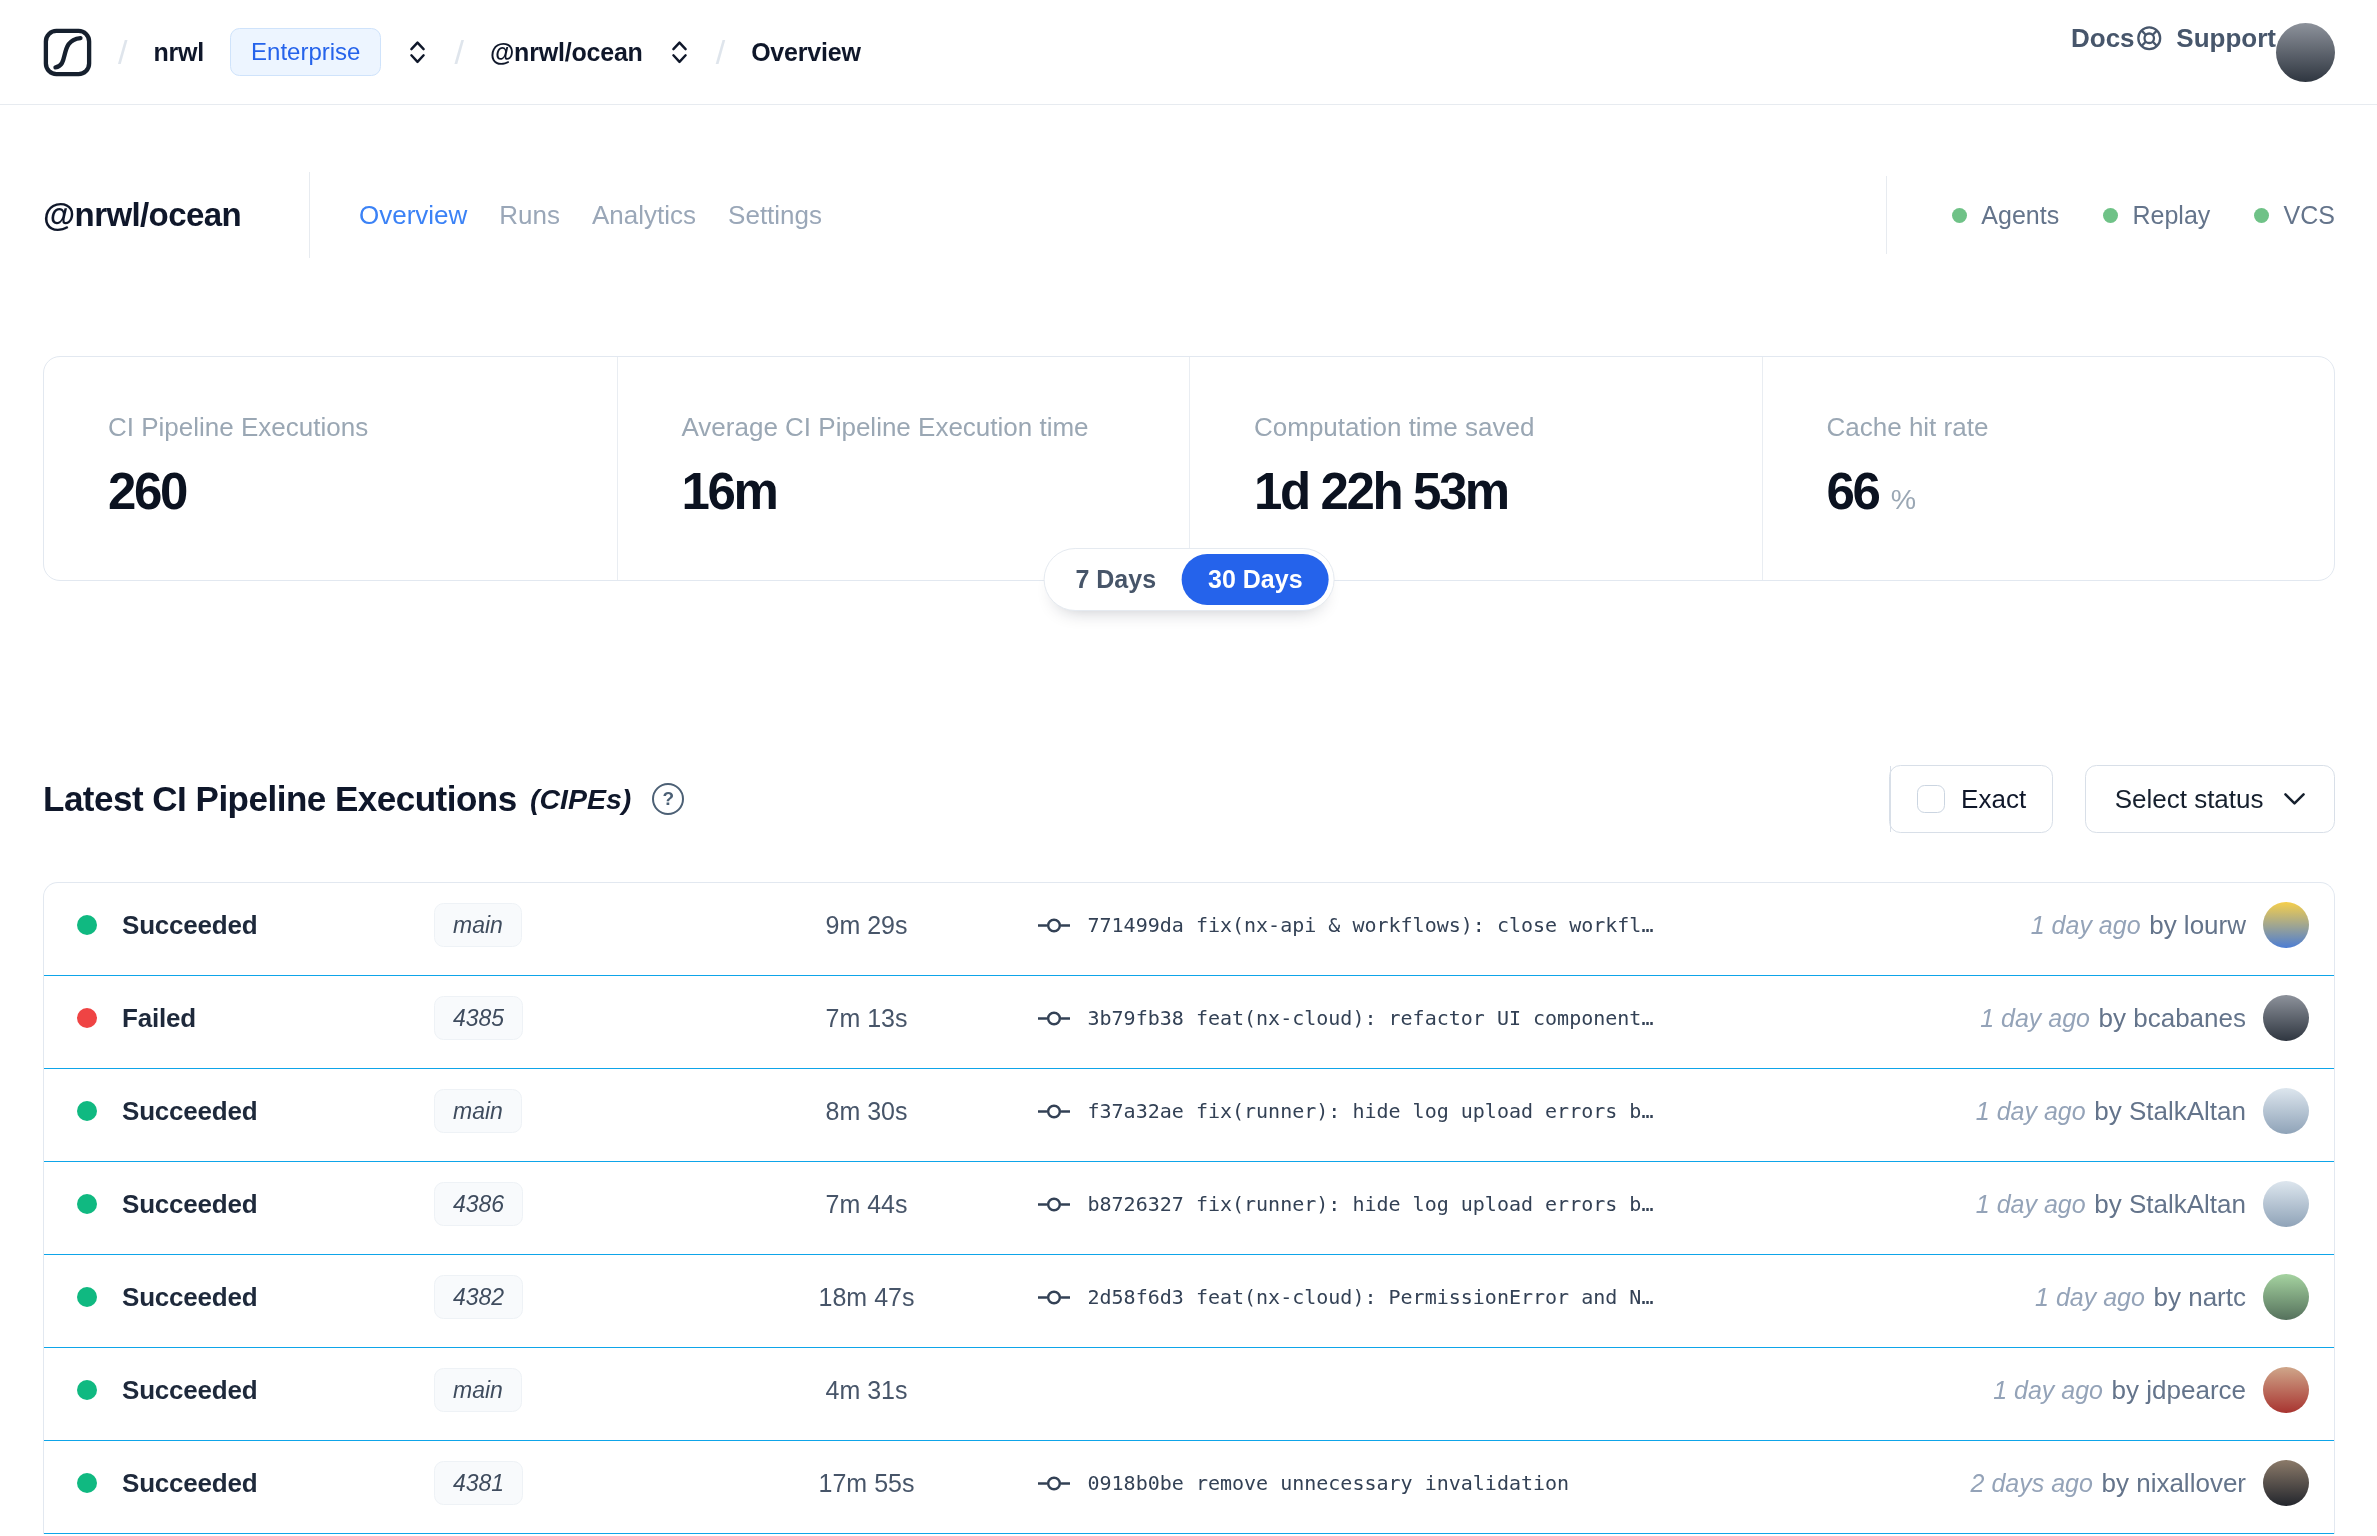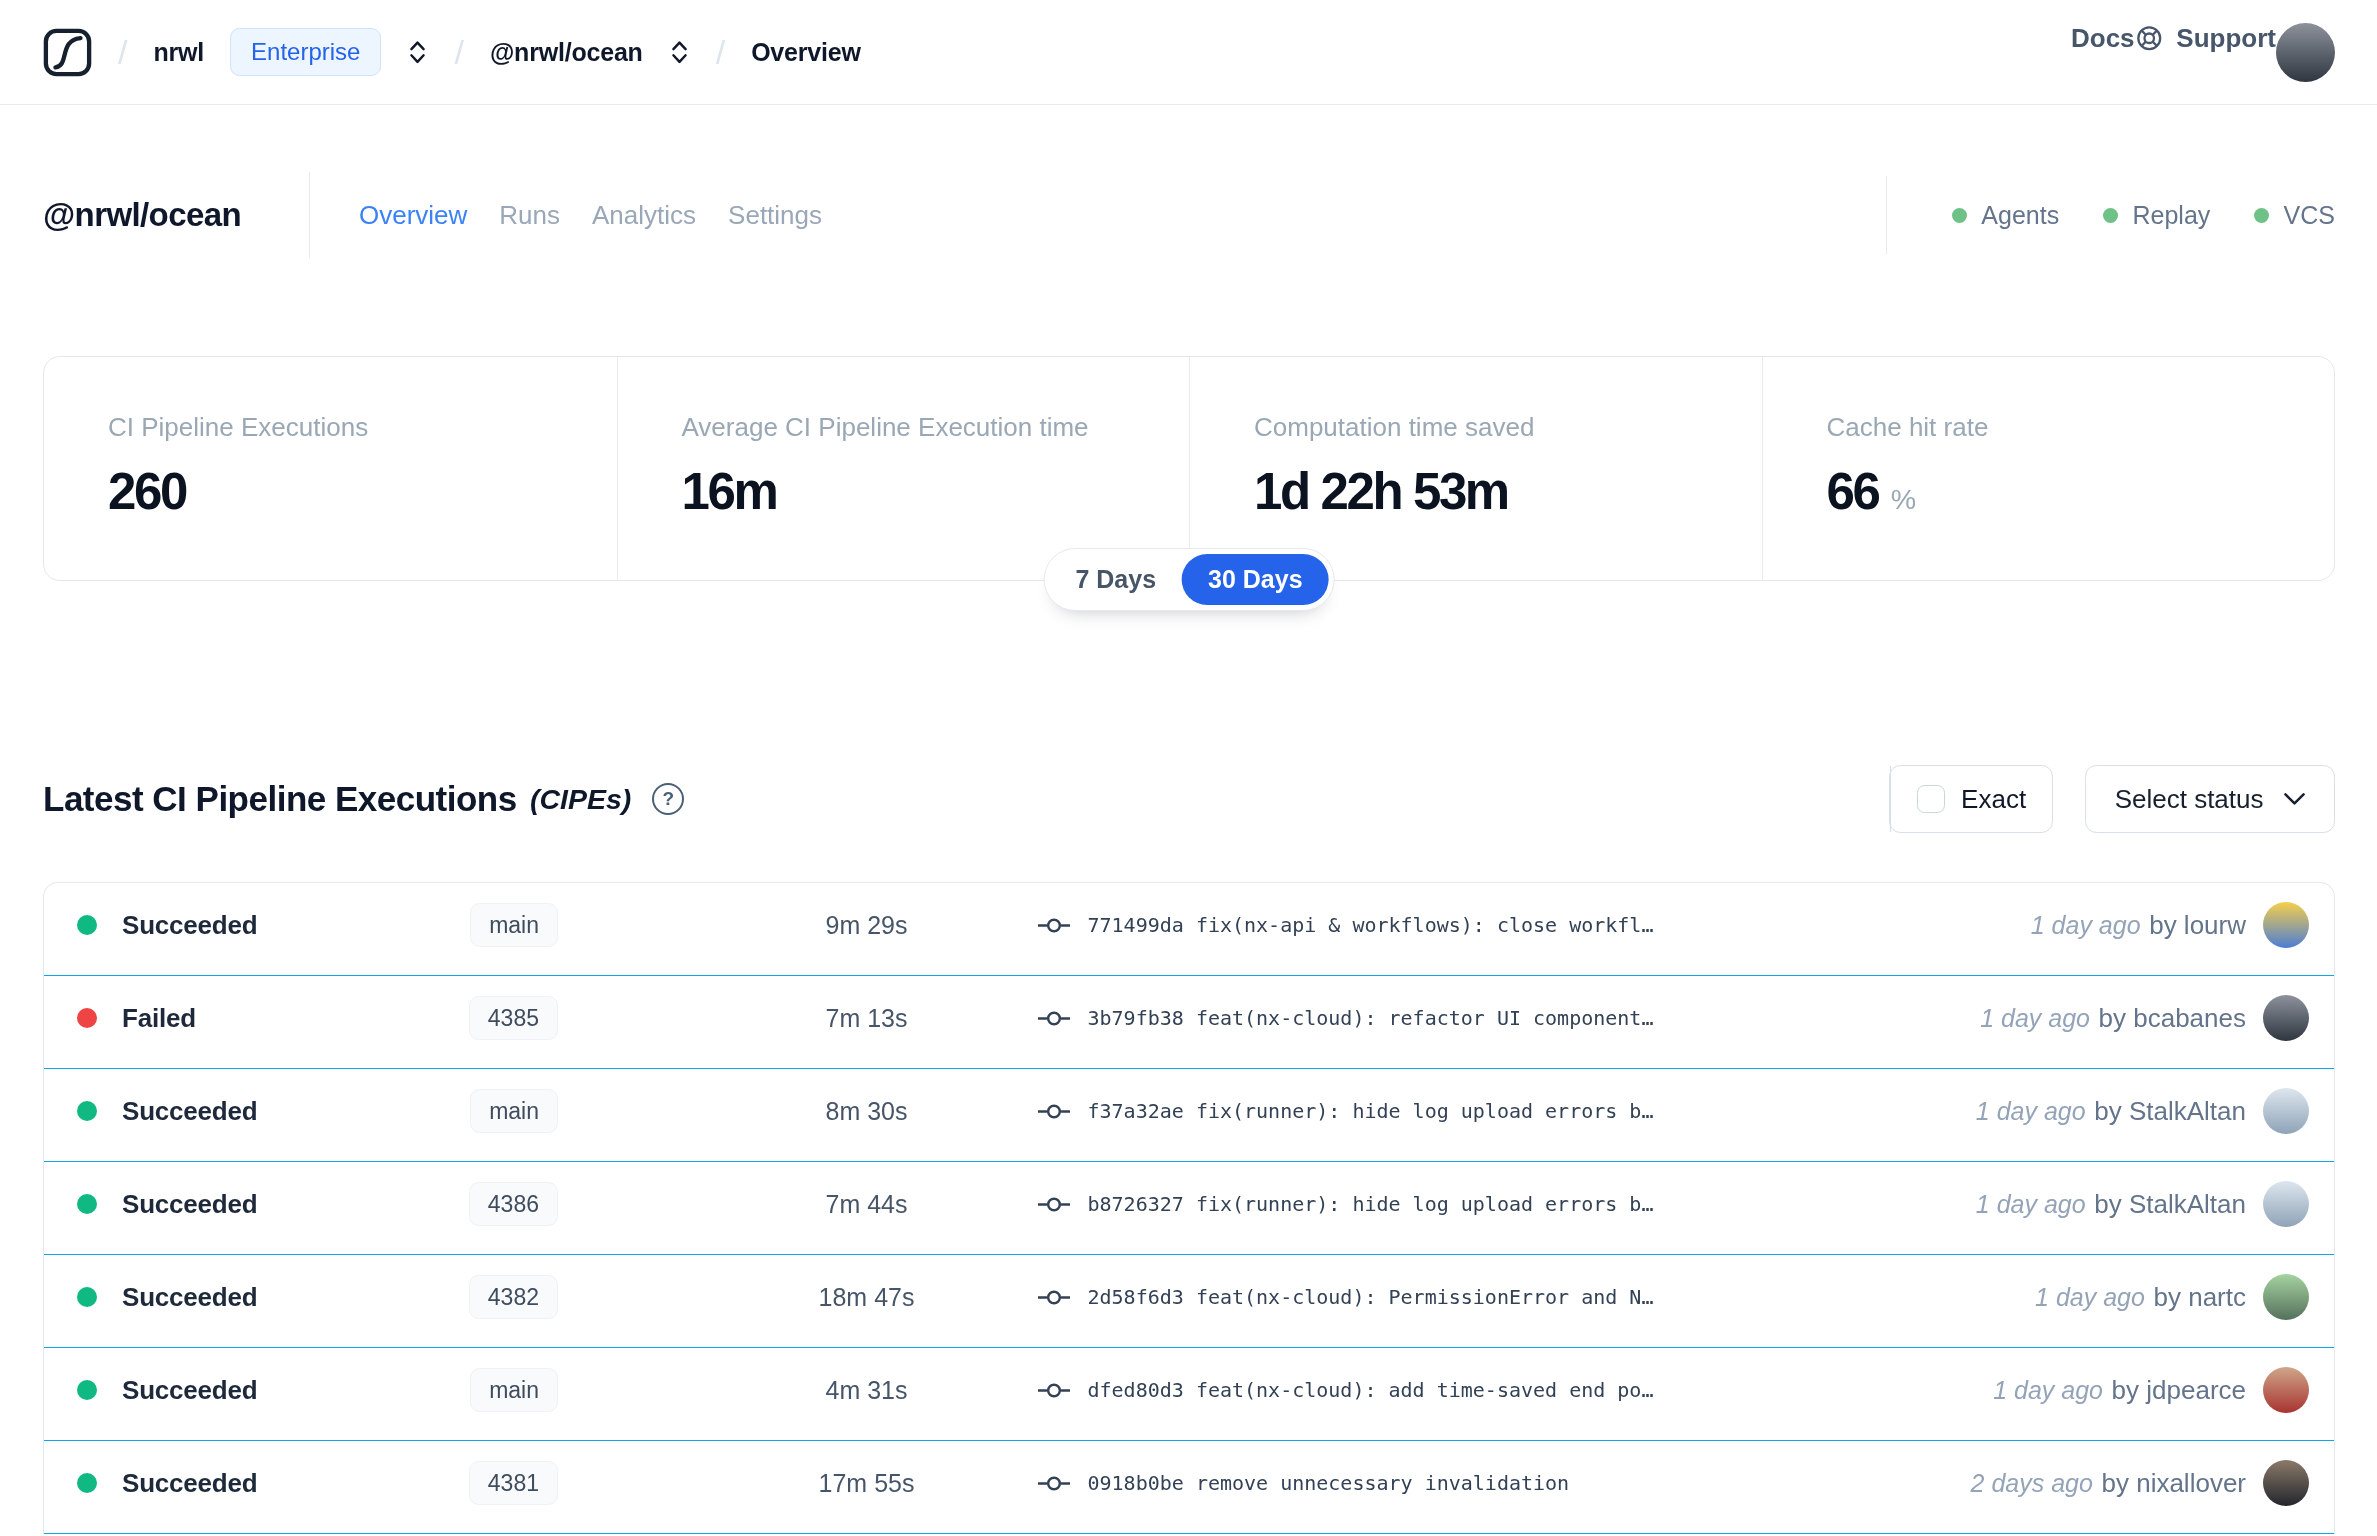--- a/index.html
+++ b/index.html
@@ -57,21 +57,21 @@
   .checkbox { width:28.5px; height:28.5px; border:1.9px solid #cbd5e1; border-radius:7.6px; background:#fff; }
   .exact-label { font-size:26px; color:#0f172a; }
   .status-select { height:68px; border:1px solid #d8dfe8; border-radius:11.4px; padding:0 28.5px; display:flex; align-items:center; gap:19px; font-size:26px; color:#16202e; font-weight:500; background:#fff;justify-content:center; }
 
   
   .table-card { margin:49px 43px 0; border:1px solid #e2e8f0; border-bottom:none; border-radius:15px 15px 0 0; overflow:hidden; background:#fff; }
   .row { display:flex; align-items:center; height:93px; border-bottom:1px solid #0ea5e9; padding:0 25px 8px 33px; }
   .col-status { width:357px; display:flex; align-items:center; gap:25px; flex:none; }
   .dot { width:20px; height:20px; border-radius:50%; background:#10b981; flex:none; }
   .status-label { font-size:26px; font-weight:700; color:#1e293b; letter-spacing:-0.2px; }
-  .col-branch { width:124px; display:flex; justify-content:flex-end; flex:none; }
+  .col-branch { width:124px; display:flex; justify-content:flex-start; flex:none;font-style:italic; }
   .badge { font-size:23px; color:#3f4c5e; background:#f8fafc; border:1px solid #eef2f6; border-radius:9.5px; padding:7.6px 18px; white-space:nowrap; }
   .col-duration { width:323px; margin-left:147px; text-align:center; font-size:25px; color:#475569; flex:none; }
   .col-commit { display:flex; align-items:center; gap:18px; margin-left:9.5px; font-family:"DejaVu Sans Mono", monospace; font-size:20px; color:#334155; white-space:nowrap; overflow:hidden; flex:1 1 auto; min-width:0; }
   .commit-icon { flex:none; }
   .col-meta { margin-left:auto; display:flex; align-items:center; flex:none; padding-left:28.5px; }
   .time-ago { font-style:italic; font-size:25px; color:#94a3b8; }
   .author { font-size:26px; color:#64748b; margin-left:8.6px; }
   .avatar { width:46px; height:46px; border-radius:50%; margin-left:17px; background:#cbd5e1; flex:none; }
 </style>
 </head>
@@ -323,28 +323,20 @@
 
   <div class="row">
     <div class="col-status">
       <span class="dot" style="background: rgb(16, 185, 129);"></span>
       <span class="status-label">Succeeded</span>
     </div>
     <div class="col-branch">
       <span class="badge">main</span>
     </div>
     <div class="col-duration">4m 31s</div>
-    <div class="col-commit">
-      <svg class="commit-icon" width="32" height="21" viewBox="0 0 34 22" fill="none">
-        <path d="M0.5 11 H9" stroke="#334155" stroke-width="2.6" stroke-linecap="round"></path>
-        <circle cx="17" cy="11" r="6.2" stroke="#334155" stroke-width="2.6"></circle>
-        <path d="M25 11 H33.5" stroke="#334155" stroke-width="2.6" stroke-linecap="round"></path>
-      </svg>
-      <span><span>dfed80d3</span> <span>feat(nx-cloud): add time-saved end po…</span></span>
-    </div>
     <div class="col-meta">
       <span class="time-ago">1 day ago</span>
       <span class="author">by jdpearce</span>
       <span class="avatar" style="background: linear-gradient(rgb(207, 166, 138), rgb(168, 52, 48));"></span>
     </div>
   </div>
 
   <div class="row">
     <div class="col-status">
       <span class="dot" style="background: rgb(16, 185, 129);"></span>

